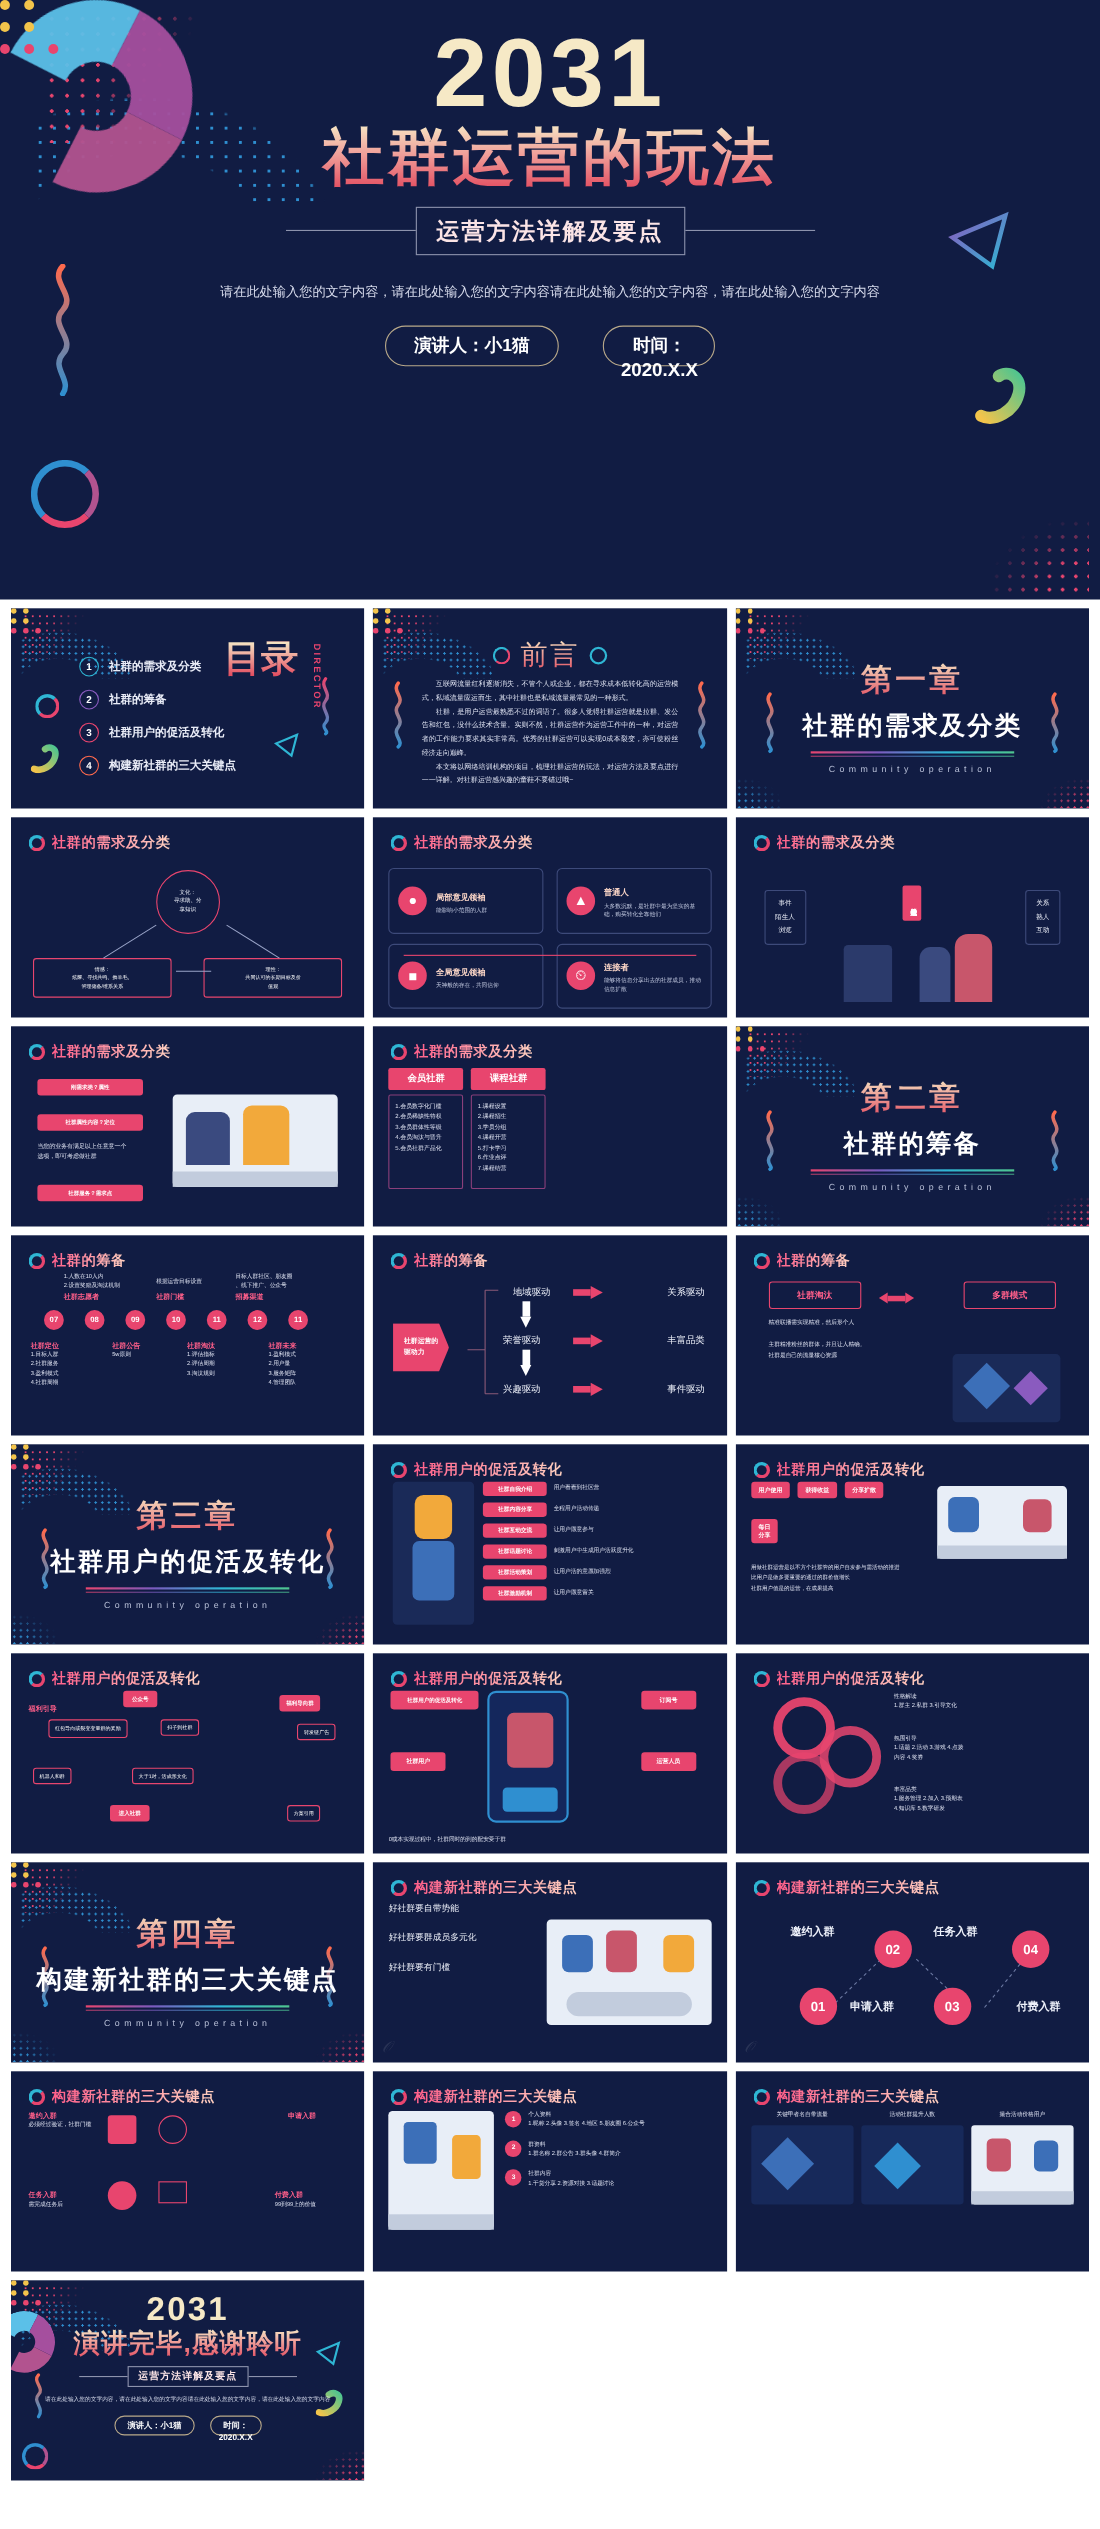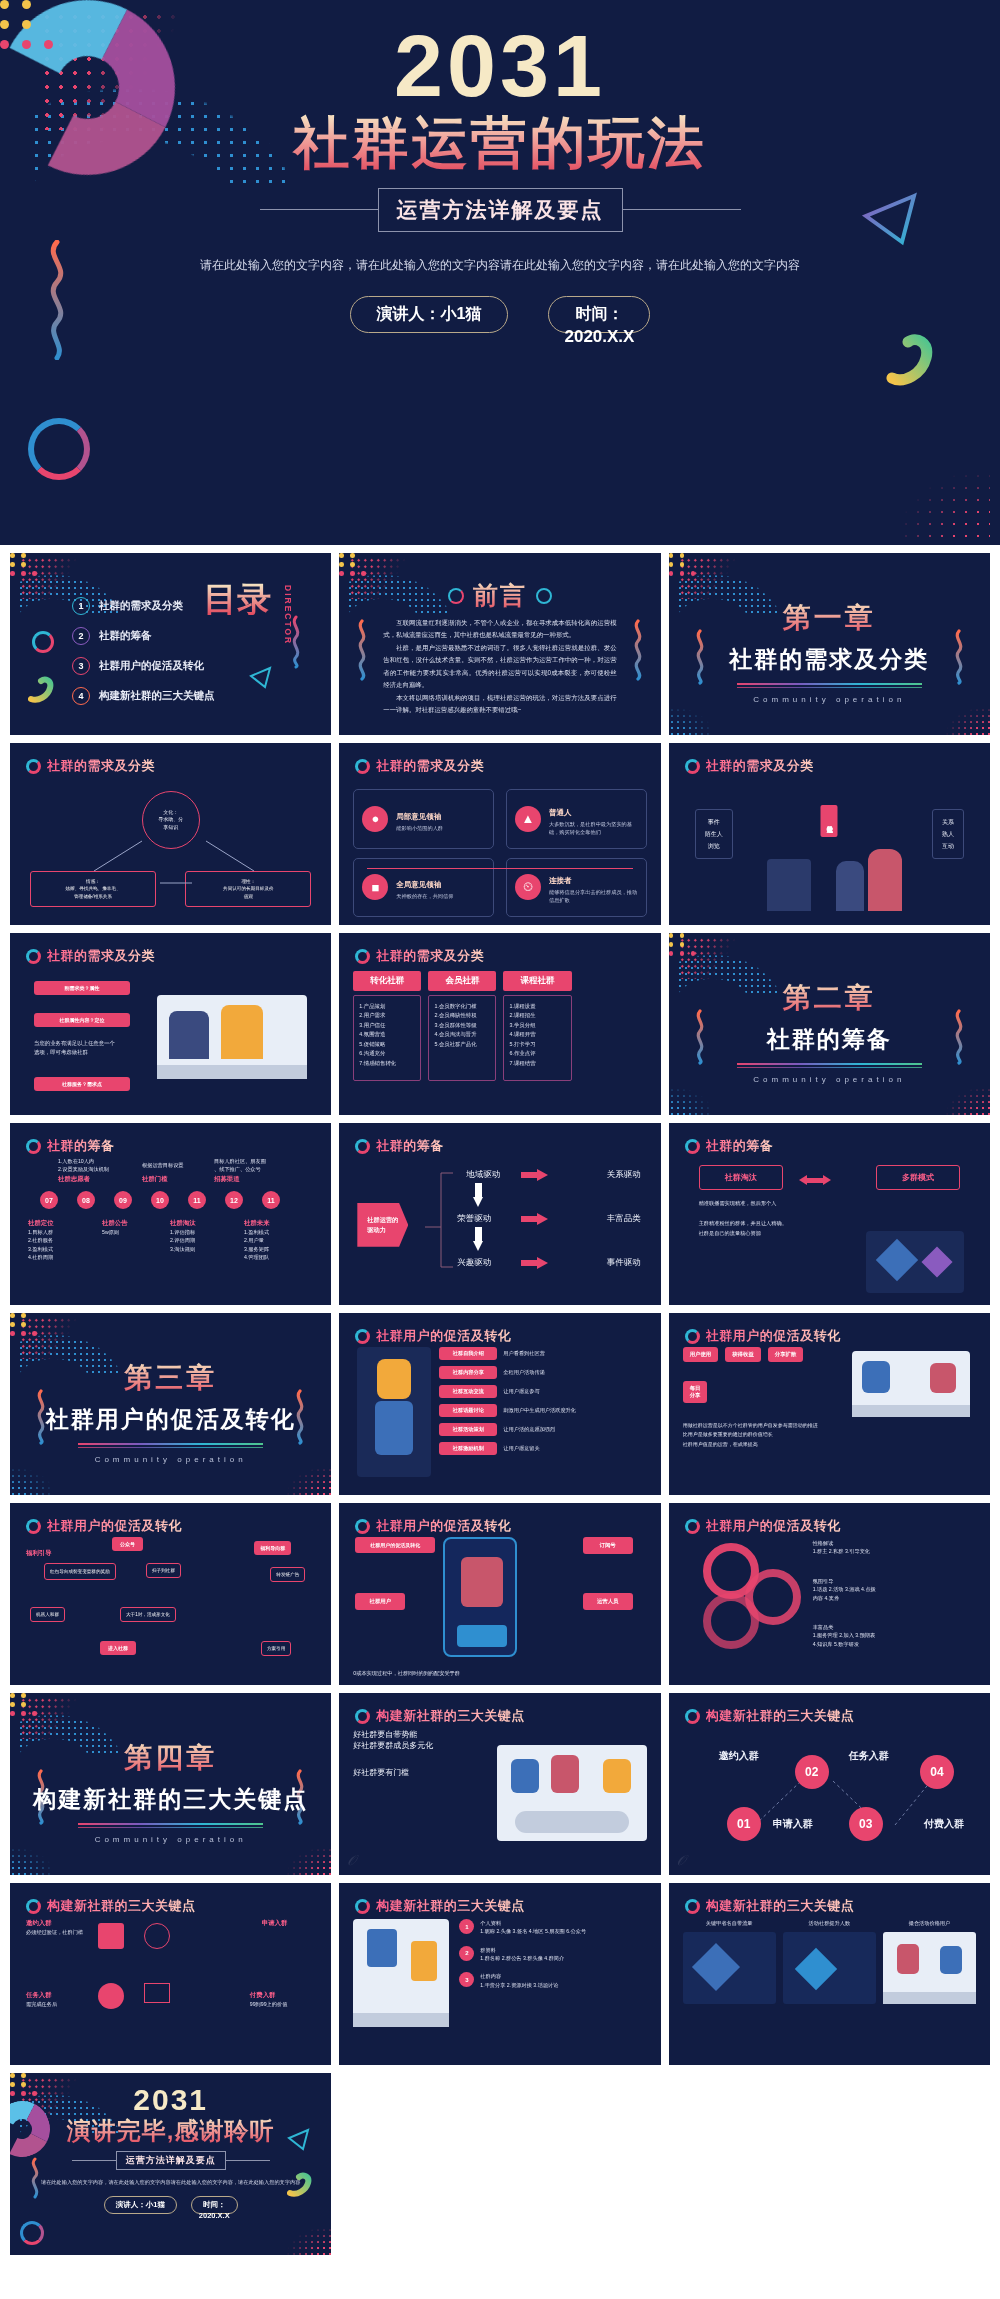--- a/index.html
+++ b/index.html
@@ -114,21 +114,21 @@
   .toc-cn{font-size:34px;font-weight:700;line-height:.95;
     background:linear-gradient(180deg,#f6e9c6,#e2495e);-webkit-background-clip:text;background-clip:text;color:transparent;}
   .toc-en{position:absolute;right:38px;top:32px;writing-mode:vertical-rl;font-size:8.5px;
     letter-spacing:2px;color:#e8456e;font-weight:700;}
 
   
   .pf-title{position:absolute;left:0;right:0;top:26px;text-align:center;font-size:0;}
   .pf-title .o{display:inline-block;width:16px;height:16px;border-radius:50%;border:2.5px solid;vertical-align:middle;}
   .pf-title .o.l{border-color:#2fb6d4 #e8456e #e8456e #2fb6d4;margin-right:9px;}
   .pf-title .o.r{border-color:#2fb6d4;margin-left:9px;}
-  .pf-title .w{display:inline-block;font-size:25px;font-weight:700;vertical-align:middle;letter-spacing:2px;
+  .pf-title .w{display:inline-block;font-size:25px;font-weight:400;vertical-align:middle;letter-spacing:2px;
     background:linear-gradient(180deg,#f6e9c6,#e2495e);-webkit-background-clip:text;background-clip:text;color:transparent;}
   .pf-body{position:absolute;left:44px;right:44px;top:64px;font-size:6.4px;line-height:1.95;
     color:#dfe3f2;text-align:justify;text-indent:2em;}
   .pf-body p{margin:0;}
 
   
   .body{position:absolute;left:14px;right:14px;top:40px;bottom:8px;}
   .pinkbox{border:1px solid #e8456e;border-radius:3px;text-align:center;color:#fff;}
   .pinkfill{background:#e8456e;color:#fff;text-align:center;border-radius:3px;font-weight:700;}
   .card{border:1px solid #3d4a7a;border-radius:5px;display:flex;align-items:center;gap:8px;padding:7px 8px;}
@@ -478,32 +478,20 @@
       </div>
     </div>
 
     <div class="slide thumb">
       <div class="hdr">
         <span class="hdr-ring"></span>
         <span class="hdr-txt">社群的需求及分类</span>
         </div>
       <div class="body" style="display:grid;grid-template-columns:repeat(4,1fr);gap:7px;top:38px">
         <div>
-          <div class="col-h">转化社群</div>
-          <div class="col-b">
-            <div>1.产品策划</div>
-              <div>2.用户需求</div>
-            <div>3.用户信任</div>
-              <div>4.氛围营造</div>
-            <div>5.促销策略</div>
-              <div>6.沟通充分</div>
-            <div>7.情感销售转化</div>
-            </div>
-          </div>
-        <div>
           <div class="col-h">会员社群</div>
           <div class="col-b">
             <div>1.会员数字化门槛</div>
               <div>2.会员稀缺性特权</div>
             <div>3.会员群体性等级</div>
               <div>4.会员淘汰与晋升</div>
             <div>5.会员社群产品化</div>
             </div>
           </div>
         <div>
@@ -872,21 +860,21 @@
         <div class="ch-en">Community operation</div>
       </div>
     </div>
 
     <div class="slide thumb">
       <div class="hdr">
         <span class="hdr-ring"></span>
         <span class="hdr-txt">构建新社群的三大关键点</span>
         </div>
       <div class="body" style="top:36px">
-        <div style="font-size:8px;color:#eef1fa;">好社群要自带势能</div>
+        <div style="font-size:8px;color:#eef1fa;margin-bottom:16px">好社群要自带势能</div>
         <div style="font-size:8px;color:#eef1fa;margin-bottom:16px">好社群要群成员多元化</div>
         <div style="font-size:8px;color:#eef1fa">好社群要有门槛</div>
         <div style="position:absolute;right:0;top:16px;width:150px;height:96px;background:#e8eef7;border-radius:4px">
           <div style="position:absolute;left:14px;top:14px;width:28px;height:34px;background:#3c6fb8;border-radius:6px"></div>
           <div style="position:absolute;left:54px;top:10px;width:28px;height:38px;background:#c8566b;border-radius:6px"></div>
           <div style="position:absolute;right:16px;top:14px;width:28px;height:34px;background:#f2a93b;border-radius:6px"></div>
           <div style="position:absolute;left:18px;bottom:8px;width:114px;height:22px;background:#c2ccdd;border-radius:40px"></div>
           </div>
       </div>
       <div class="wm">𝒪</div>

